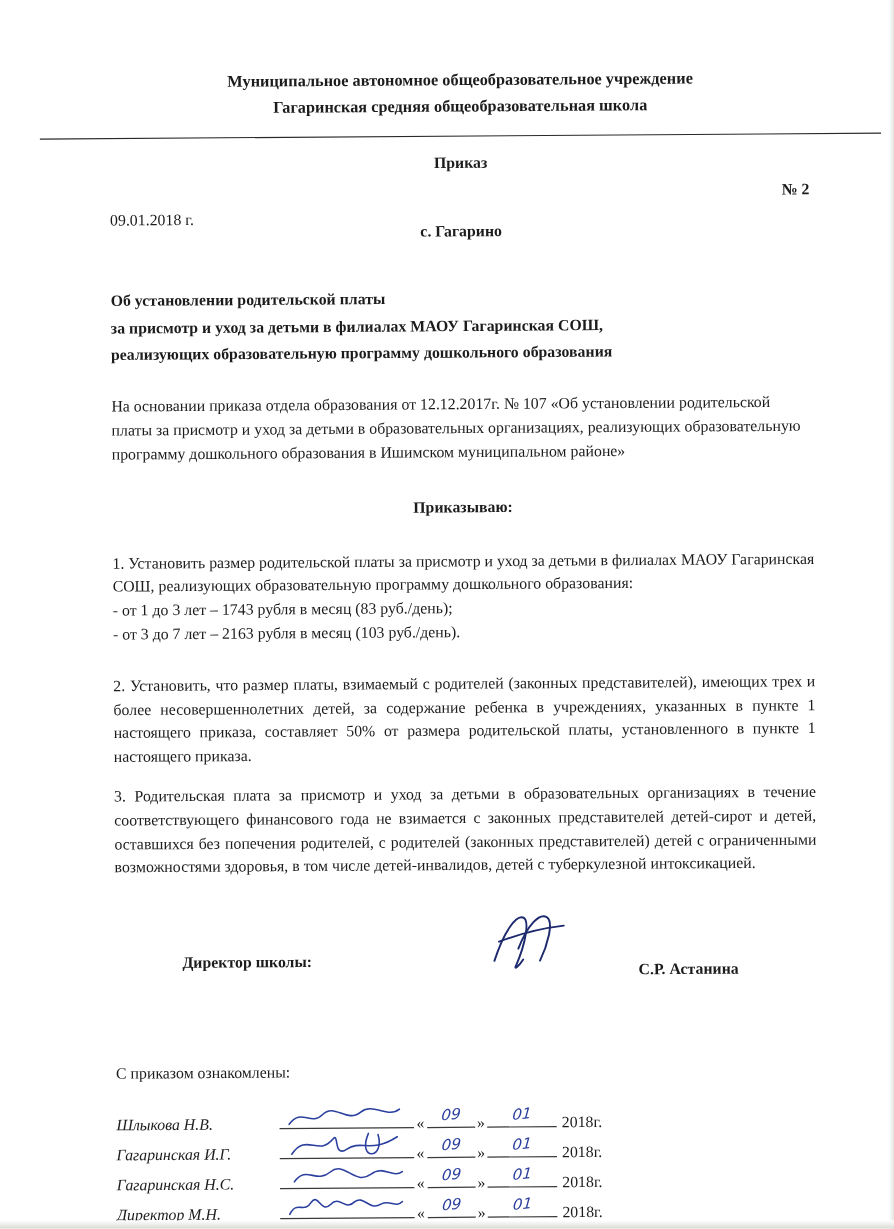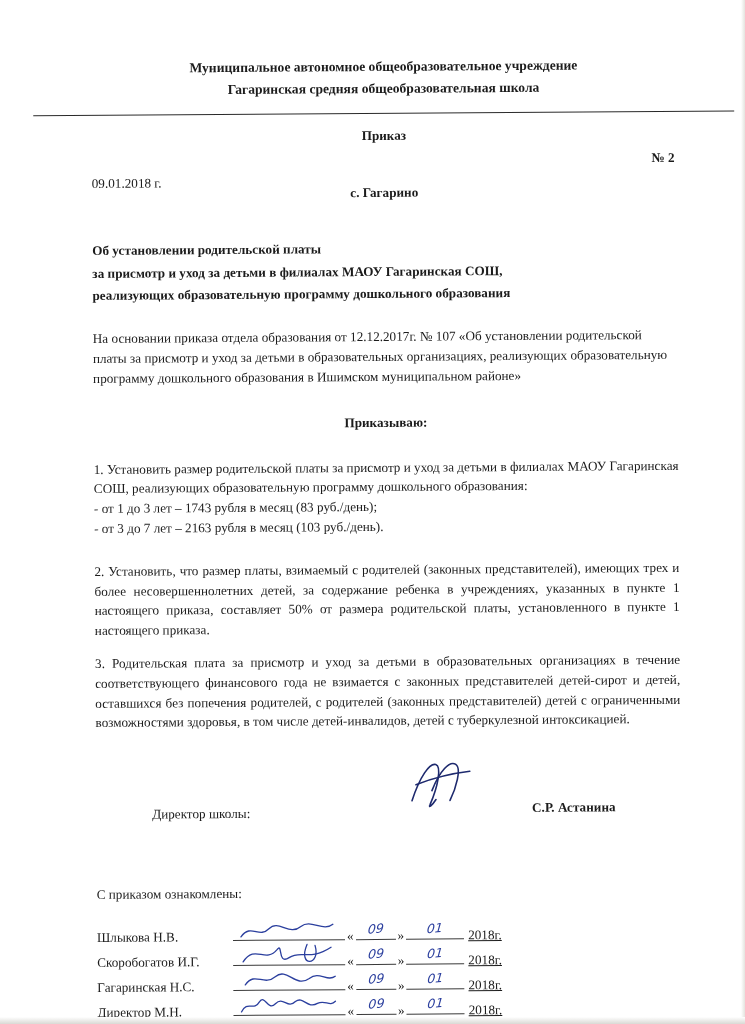--- a/index.html
+++ b/index.html
@@ -35,40 +35,40 @@
   .date-row { position: relative; margin-top: 0px; height: 30px; }
   .order-date { position: absolute; left: 0; top: 2px; font-weight: normal; }
   .order-place { text-align: center; font-weight: bold; padding-top: 13px; }
   .subject { font-weight: bold; margin-top: 38px; line-height: 1.7; }
   .basis { margin-top: 22px; }
   .decree { text-align: center; font-weight: bold; margin-top: 26px; }
   .item1 { margin-top: 25px; }
   .item2 { margin-top: 23px; text-align: justify; }
   .item3 { margin-top: 13px; text-align: justify; }
   .director-row { position: relative; margin-top: 52px; height: 44px; }
-  .director-label { position: absolute; left: 56px; top: 20px; font-weight: normal; }
+  .director-label { position: absolute; left: 56px; top: 8px; font-weight: bold; }
   .director-name { position: absolute; left: 436px; top: 16px; font-weight: bold; text-align: center; }
   .director-sig { position: absolute; left: 308px; top: -24px; }
   .ack-label { margin-top: 56px; }
   .ack-list { margin-top: 22px; }
   .ack-row { display: flex; align-items: baseline; margin-top: 4px; height: 21px; white-space: nowrap; }
-  .ack-name { width: 136px; flex: none; }
+  .ack-name { width: 136px; flex: none; font-style: italic; }
   .uline { border-bottom: 1px solid #3a3a3a; display: inline-block; position: relative; height: 15px; flex: none; }
   .sig-line { width: 112px; }
   .sig-line svg { position: absolute; left: 4px; bottom: -3px; }
   .day-line { width: 40px; }
   .month-line { width: 58px; margin-right: 4px; }
   .quote { padding: 0 2px; }
   .hand {
     position: absolute; left: 50%; bottom: 0px;
     transform: translateX(-50%) skewX(-10deg) rotate(-5deg);
     font-family: "DejaVu Sans", sans-serif;
     font-style: italic; font-size: 12.5px; color: #2b3f9e;
   }
-  .ack-year { flex: none; text-decoration: underline; }
+  .ack-year { flex: none; }
 </style>
 </head>
 <body>
 
 <div class="page">
 
   <div class="doc-header">
     <div>Муниципальное автономное общеобразовательное учреждение</div>
     <div>Гагаринская средняя общеобразовательная школа</div>
   </div>
@@ -133,21 +133,21 @@
           <span class="hand">09</span>
         </span>
       <span class="quote">»</span>
       <span class="uline month-line">
           <span class="hand">01</span>
         </span>
       <span class="ack-year">2018г.</span>
     </div>
 
     <div class="ack-row">
-      <span class="ack-name">Скоробогатов И.Г.</span>
+      <span class="ack-name">Гагаринская И.Г.</span>
       <span class="uline sig-line">
         <svg width="100" height="26" viewBox="0 0 100 26">
           <g fill="none" stroke="#2b3f9e" stroke-width="1.3" stroke-linecap="round">
             <path d="M6 20 C 18 2, 28 22, 40 8 C 46 0, 40 24, 52 16 C 64 8, 72 20, 94 6"></path>
             <path d="M70 3 C 60 26, 84 25, 78 4"></path>
           </g>
         </svg>
       </span>
       <span class="quote">«</span>
       <span class="uline day-line">

